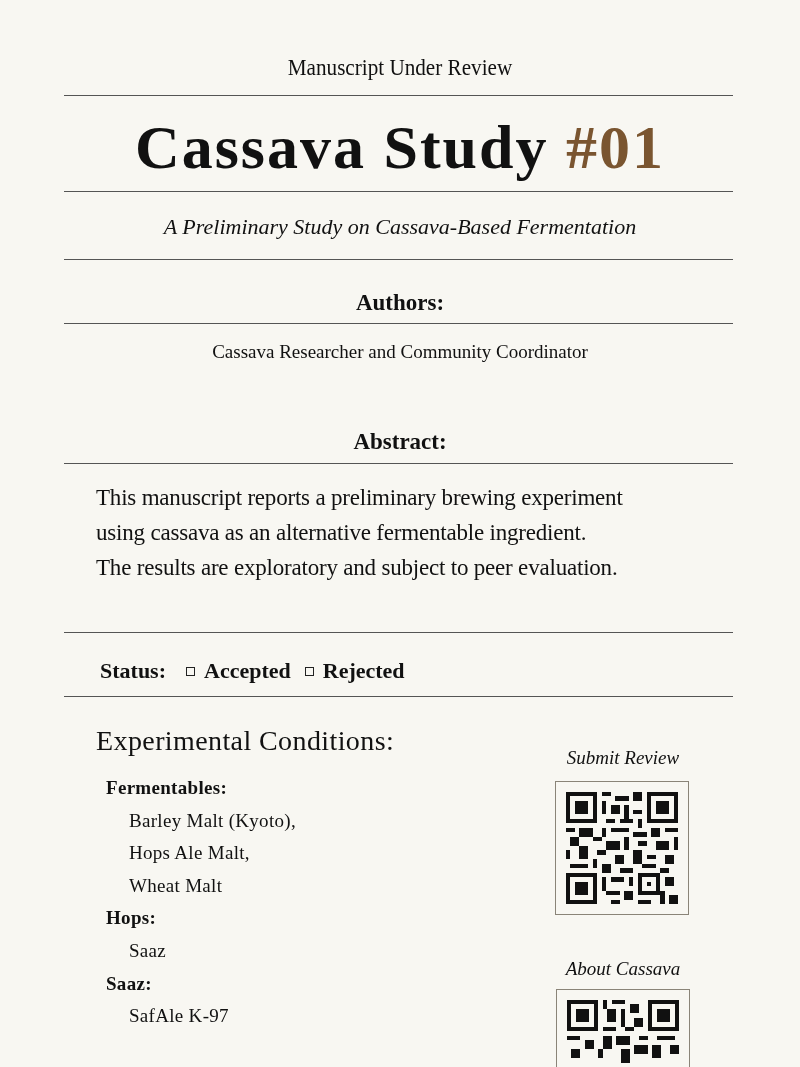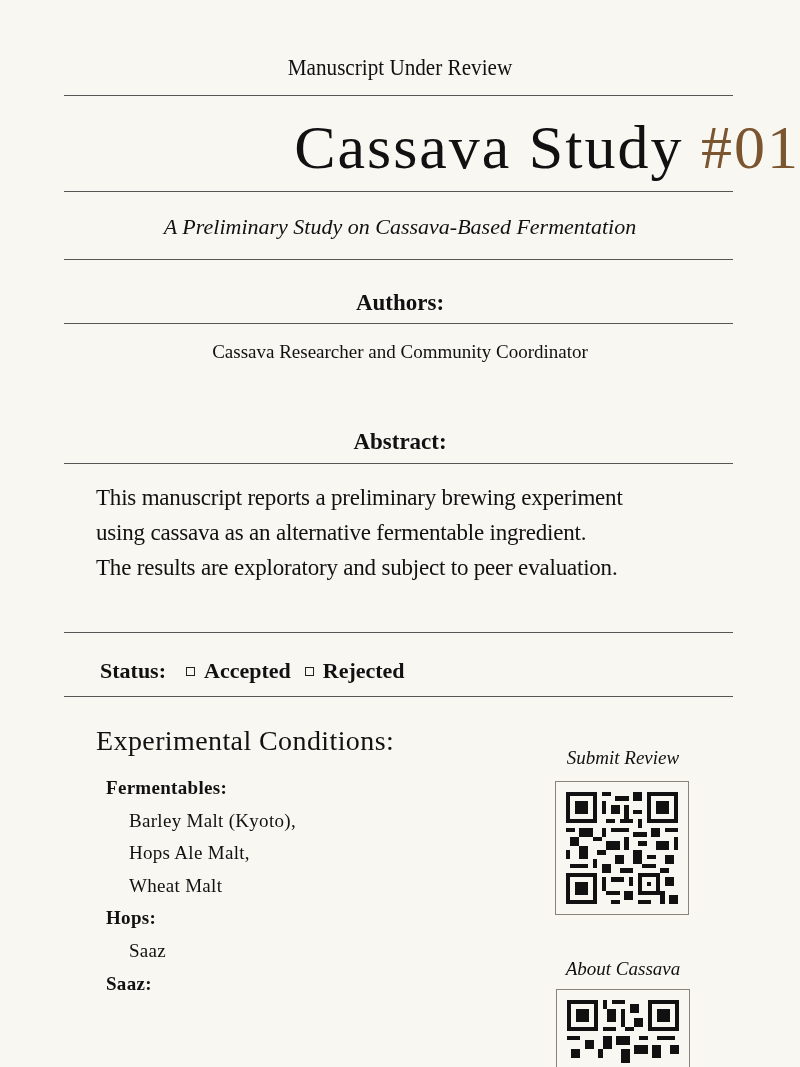--- a/index.html
+++ b/index.html
@@ -29,24 +29,23 @@
       text-align: center;
     }
     .kicker {
       top: 55px;
       font-size: 23px;
       transform: scaleX(0.92);
     }
     .title {
       top: 108px;
       font-size: 62px;
-      font-weight: normal;
+      font-weight: bold;
       letter-spacing: 2px;
       line-height: 78px;
-      text-align: right;
     }
     .title .num { color: #7a5530; }
     .subtitle {
       top: 214px;
       font-size: 22px;
       font-style: italic;
     }
     .section-head {
       font-size: 23px;
       font-weight: bold;
@@ -180,20 +179,21 @@
 
 <div class="cond-title">Experimental Conditions:</div>
 <div class="cond">
   <div class="h">Fermentables:</div>
   <div class="v">Barley Malt (Kyoto),</div>
   <div class="v">Hops Ale Malt,</div>
   <div class="v">Wheat Malt</div>
   <div class="h">Hops:</div>
   <div class="v">Saaz</div>
   <div class="h">Saaz:</div>
+  <div class="v">SafAle K-97</div>
 </div>
 
 <div class="qr-label" style="left:538px; top:747px">Submit Review</div>
 <div class="qr-frame" style="left:555px; top:781px">
   <svg width="112" height="112" viewBox="0 0 25 25" shape-rendering="crispEdges">
     <g fill="#111">
       <path d="M0 0h7v7h-7z M1 1v5h5v-5z" fill-rule="evenodd"></path>
       <rect x="2" y="2" width="3" height="3"></rect>
       <path d="M18 0h7v7h-7z M19 1v5h5v-5z" fill-rule="evenodd"></path>
       <rect x="20" y="2" width="3" height="3"></rect>

